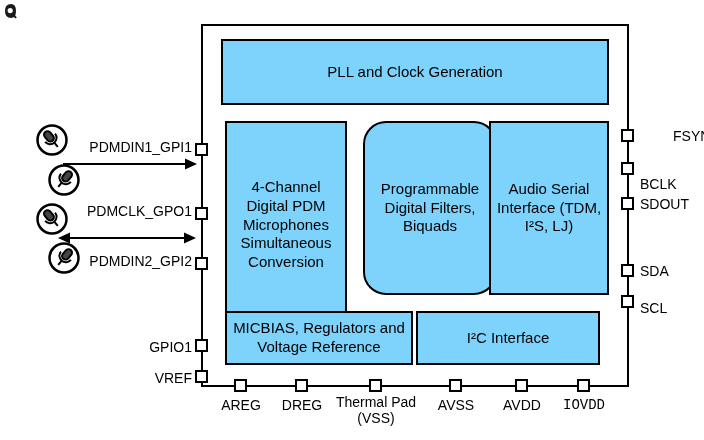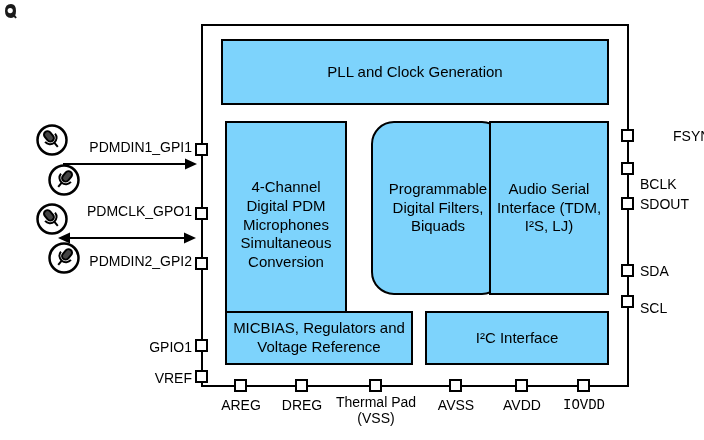--- a/index.html
+++ b/index.html
@@ -42,33 +42,33 @@
   <div class="chip"></div>
 
   <div class="block" style="left:221px;top:39px;width:388px;height:66px;">
     <span>PLL and Clock Generation</span>
   </div>
 
   <div class="block" style="left:225px;top:121px;width:122px;height:208px;">
     <span>4-Channel Digital PDM Microphones Simultaneous Conversion</span>
   </div>
 
-  <div class="block" style="left:371px;top:121px;width:134px;height:174px;border-radius:23px;">
+  <div class="block" style="left:363px;top:121px;width:134px;height:174px;border-radius:23px;">
     <span>Programmable Digital Filters, Biquads</span>
   </div>
 
   <div class="block" style="left:489px;top:121px;width:120px;height:174px;">
     <span>Audio Serial Interface (TDM, I²S, LJ)</span>
   </div>
 
   <div class="block" style="left:225px;top:311px;width:188px;height:54px;">
     <span>MICBIAS, Regulators and Voltage Reference</span>
   </div>
 
-  <div class="block" style="left:425px;top:311px;width:184px;height:54px;">
+  <div class="block" style="left:416px;top:311px;width:184px;height:54px;">
     <span>I²C Interface</span>
   </div>
 
   <div class="pin" style="left:195px;top:143px;"></div>
   <div class="pin" style="left:195px;top:207px;"></div>
   <div class="pin" style="left:195px;top:257px;"></div>
   <div class="pin" style="left:195px;top:339px;"></div>
   <div class="pin" style="left:195px;top:370px;"></div>
 
   <div class="pin" style="left:621px;top:129px;"></div>

